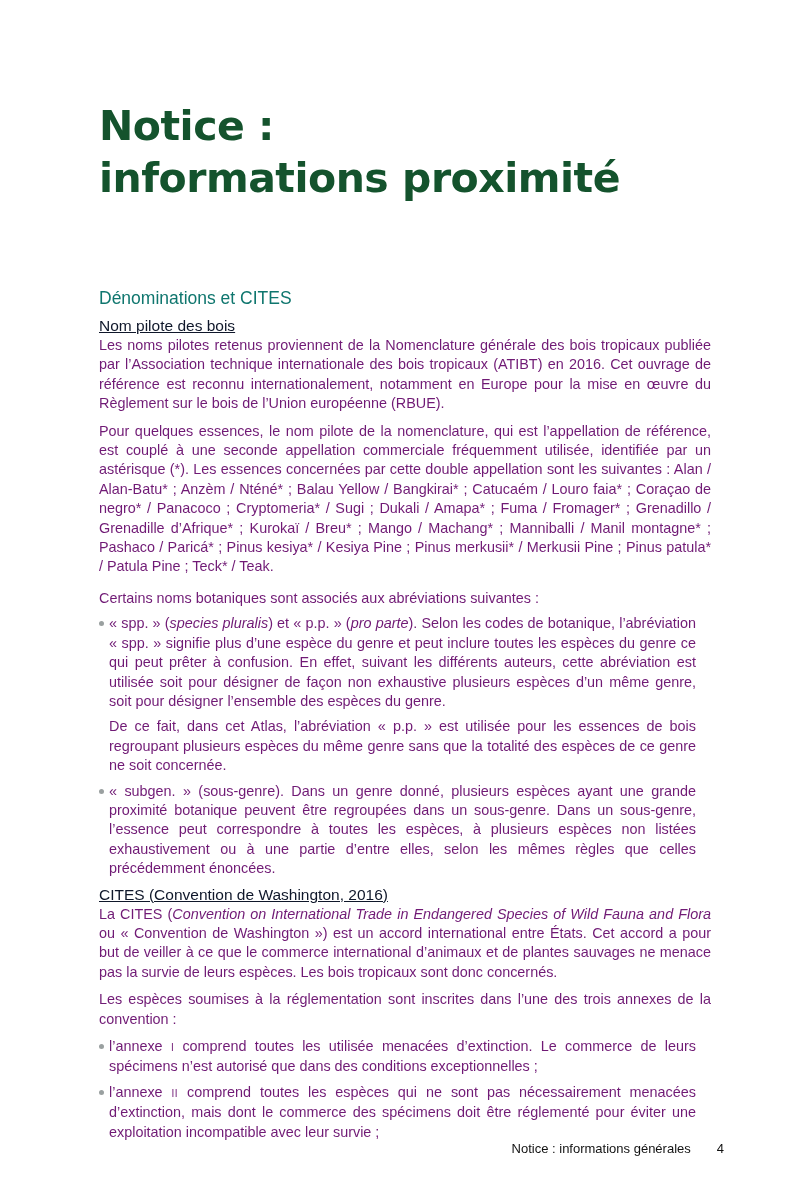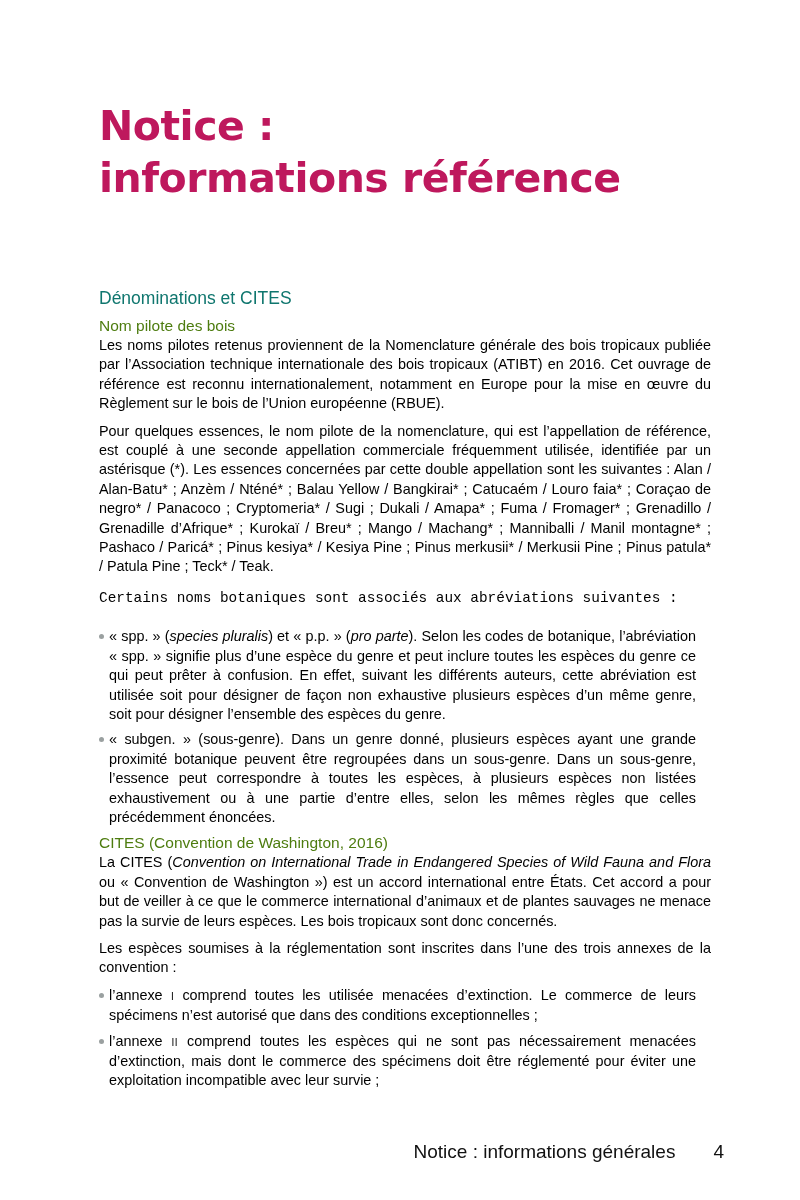--- a/index.html
+++ b/index.html
@@ -17,21 +17,21 @@
     }
     .page-title {
       position: absolute;
       left: 99px;
       top: 100px;
       margin: 0;
       font-family: "DejaVu Sans", "Liberation Sans", sans-serif;
       font-weight: bold;
       font-size: 41px;
       line-height: 52px;
-      color: #be185d;
+      color: #14532d;
       letter-spacing: -0.5px;
     }
     .page-title span { display: block; }
     .content {
       position: absolute;
       left: 99px;
       top: 286px;
       width: 612px;
     }
     .section-heading {
@@ -39,28 +39,29 @@
       font-size: 17.5px;
       line-height: 24px;
       font-weight: normal;
       color: #0f766e;
     }
     .sub-heading {
       margin: 0;
       font-size: 15.5px;
       line-height: 20px;
       font-weight: normal;
-      color: #4d7c0f;
+      color: #0f172a;
+      text-decoration: underline;
     }
     p {
       margin: 0 0 8px 0;
       font-size: 14.4px;
       line-height: 19.4px;
       text-align: justify;
-      color: #000000;
+      color: #701a75;
     }
     p.last-in-block { margin-bottom: 12px; }
     ul {
       list-style: none;
       margin: 0 0 6px 0;
       padding: 0;
     }
     ul li {
       position: relative;
       padding-left: 10px;
@@ -74,47 +75,48 @@
       height: 5px;
       border-radius: 50%;
       background: #9aa0a0;
     }
     ul li p { margin-bottom: 6px; }
     .small-caps { font-size: 10px; letter-spacing: 0.5px; }
     .footer {
       position: absolute;
       top: 1141px;
       right: 76px;
-      font-size: 19px;
+      font-size: 13px;
       color: #111111;
       display: flex;
-      gap: 38px;
+      gap: 26px;
       align-items: baseline;
     }
   </style>
 </head>
 <body>
 
 <h1 class="page-title">
   <span>Notice :</span>
-  <span>informations référence</span>
+  <span>informations proximité</span>
 </h1>
 
 <div class="content">
   <h2 class="section-heading">Dénominations et CITES</h2>
 
   <h3 class="sub-heading">Nom pilote des bois</h3>
   <p>Les noms pilotes retenus proviennent de la Nomenclature générale des bois tropicaux publiée par l’Association technique internationale des bois tropicaux (ATIBT) en 2016. Cet ouvrage de référence est reconnu internationalement, notamment en Europe pour la mise en œuvre du Règlement sur le bois de l’Union européenne (RBUE).</p>
   <p class="last-in-block">Pour quelques essences, le nom pilote de la nomenclature, qui est l’appellation de référence, est couplé à une seconde appellation commerciale fréquemment utilisée, identifiée par un astérisque (*). Les essences concernées par cette double appellation sont les suivantes : Alan / Alan-Batu* ; Anzèm / Nténé* ; Balau Yellow / Bangkirai* ; Catucaém / Louro faia* ; Coraçao de negro* / Panacoco ; Cryptomeria* / Sugi ; Dukali / Amapa* ; Fuma / Fromager* ; Grenadillo / Grenadille d’Afrique* ; Kurokaï / Breu* ; Mango / Machang* ; Manniballi / Manil montagne* ; Pashaco / Paricá* ; Pinus kesiya* / Kesiya Pine ; Pinus merkusii* / Merkusii Pine ; Pinus patula* / Patula Pine ; Teck* / Teak.</p>
 
-  <p style="margin-bottom:19px;font-family:Liberation Mono, monospace;">Certains noms botaniques sont associés aux abréviations suivantes :</p>
+  <p style="margin-bottom:6px;">Certains noms botaniques sont associés aux abréviations suivantes :</p>
   <ul>
     <li>
       <span class="bullet"></span>
       <p><span>« spp. » (</span><em>species pluralis</em><span>) et « p.p. » (</span><em>pro parte</em><span>). Selon les codes de botanique, l’abréviation « spp. » signifie plus d’une espèce du genre et peut inclure toutes les espèces du genre ce qui peut prêter à confusion. En effet, suivant les différents auteurs, cette abréviation est utilisée soit pour désigner de façon non exhaustive plusieurs espèces d’un même genre, soit pour désigner l’ensemble des espèces du genre.</span></p>
+      <p>De ce fait, dans cet Atlas, l’abréviation « p.p. » est utilisée pour les essences de bois regroupant plusieurs espèces du même genre sans que la totalité des espèces de ce genre ne soit concernée.</p>
     </li>
     <li>
       <span class="bullet"></span>
       <p style="margin-bottom:2px;">« subgen. » (sous-genre). Dans un genre donné, plusieurs espèces ayant une grande proximité botanique peuvent être regroupées dans un sous-genre. Dans un sous-genre, l’essence peut correspondre à toutes les espèces, à plusieurs espèces non listées exhaustivement ou à une partie d’entre elles, selon les mêmes règles que celles précédemment énoncées.</p>
     </li>
   </ul>
 
   <h3 class="sub-heading">CITES (Convention de Washington, 2016)</h3>
   <p><span>La CITES (</span><em>Convention on International Trade in Endangered Species of Wild Fauna and Flora</em><span> ou « Convention de Washington ») est un accord international entre États. Cet accord a pour but de veiller à ce que le commerce international d’animaux et de plantes sauvages ne menace pas la survie de leurs espèces. Les bois tropicaux sont donc concernés.</span></p>
   <p style="margin-bottom:8px;">Les espèces soumises à la réglementation sont inscrites dans l’une des trois annexes de la convention :</p>

